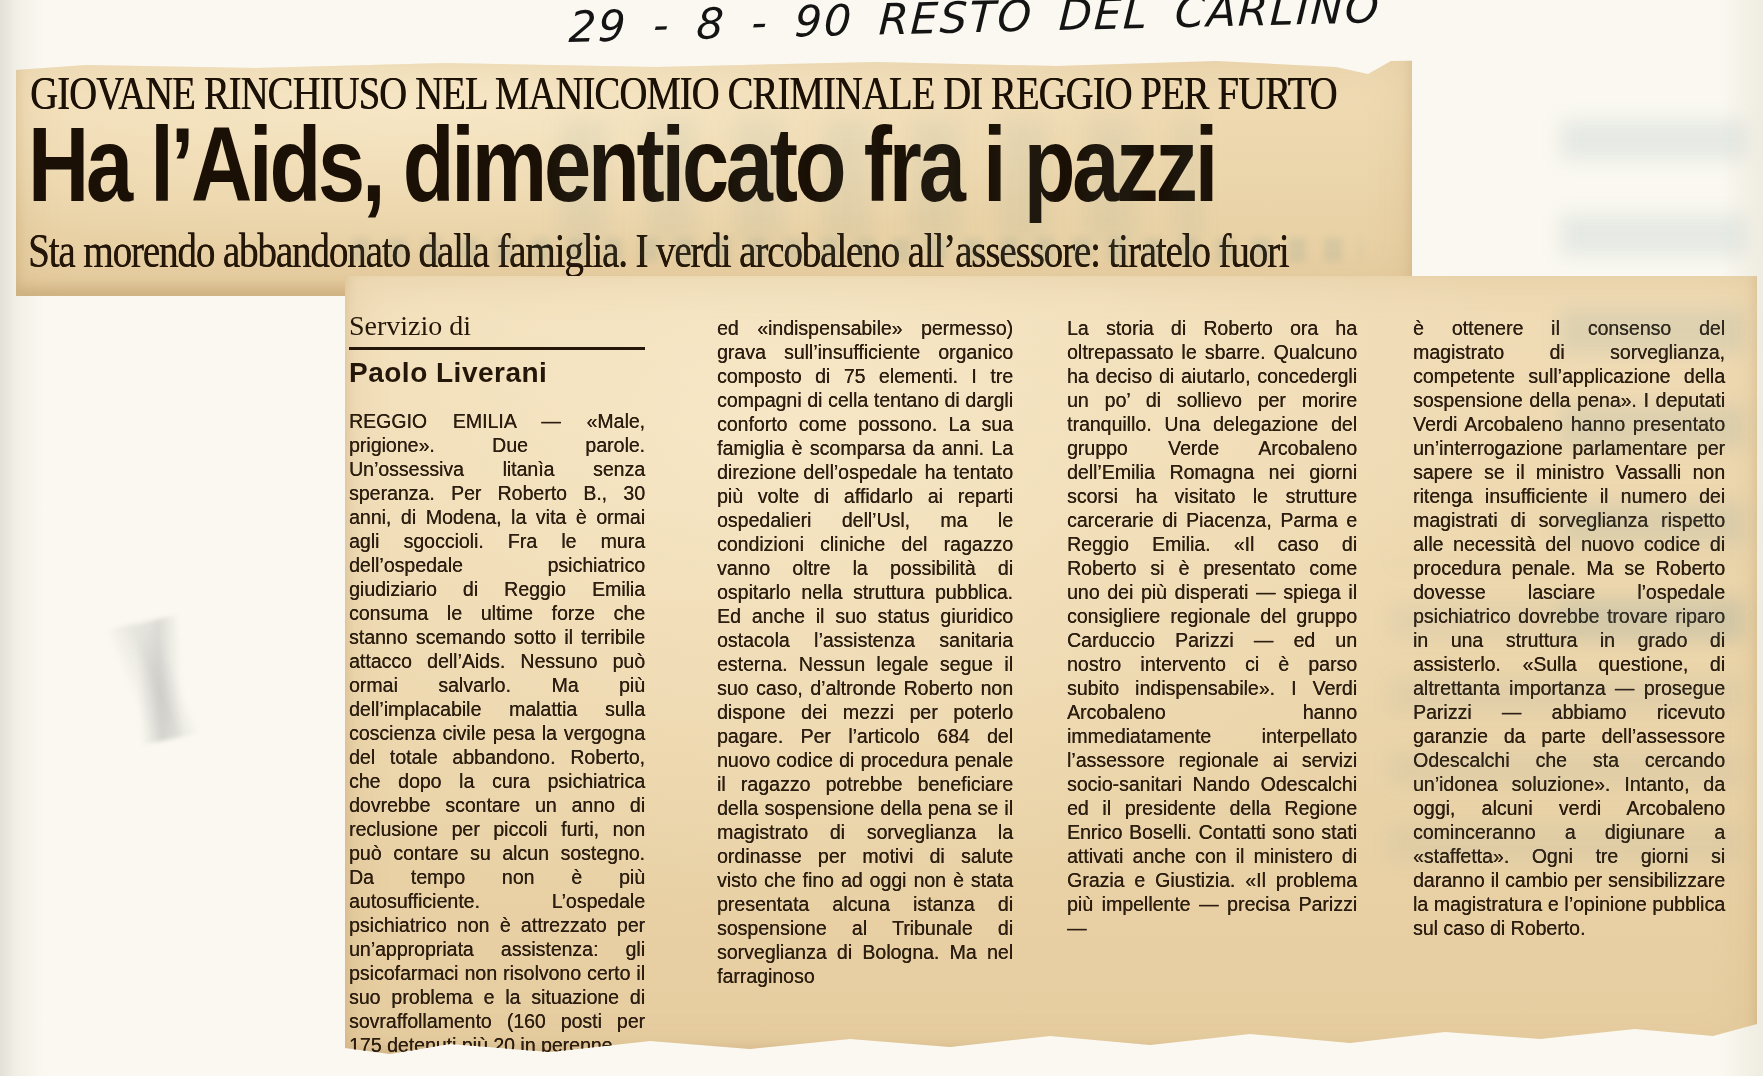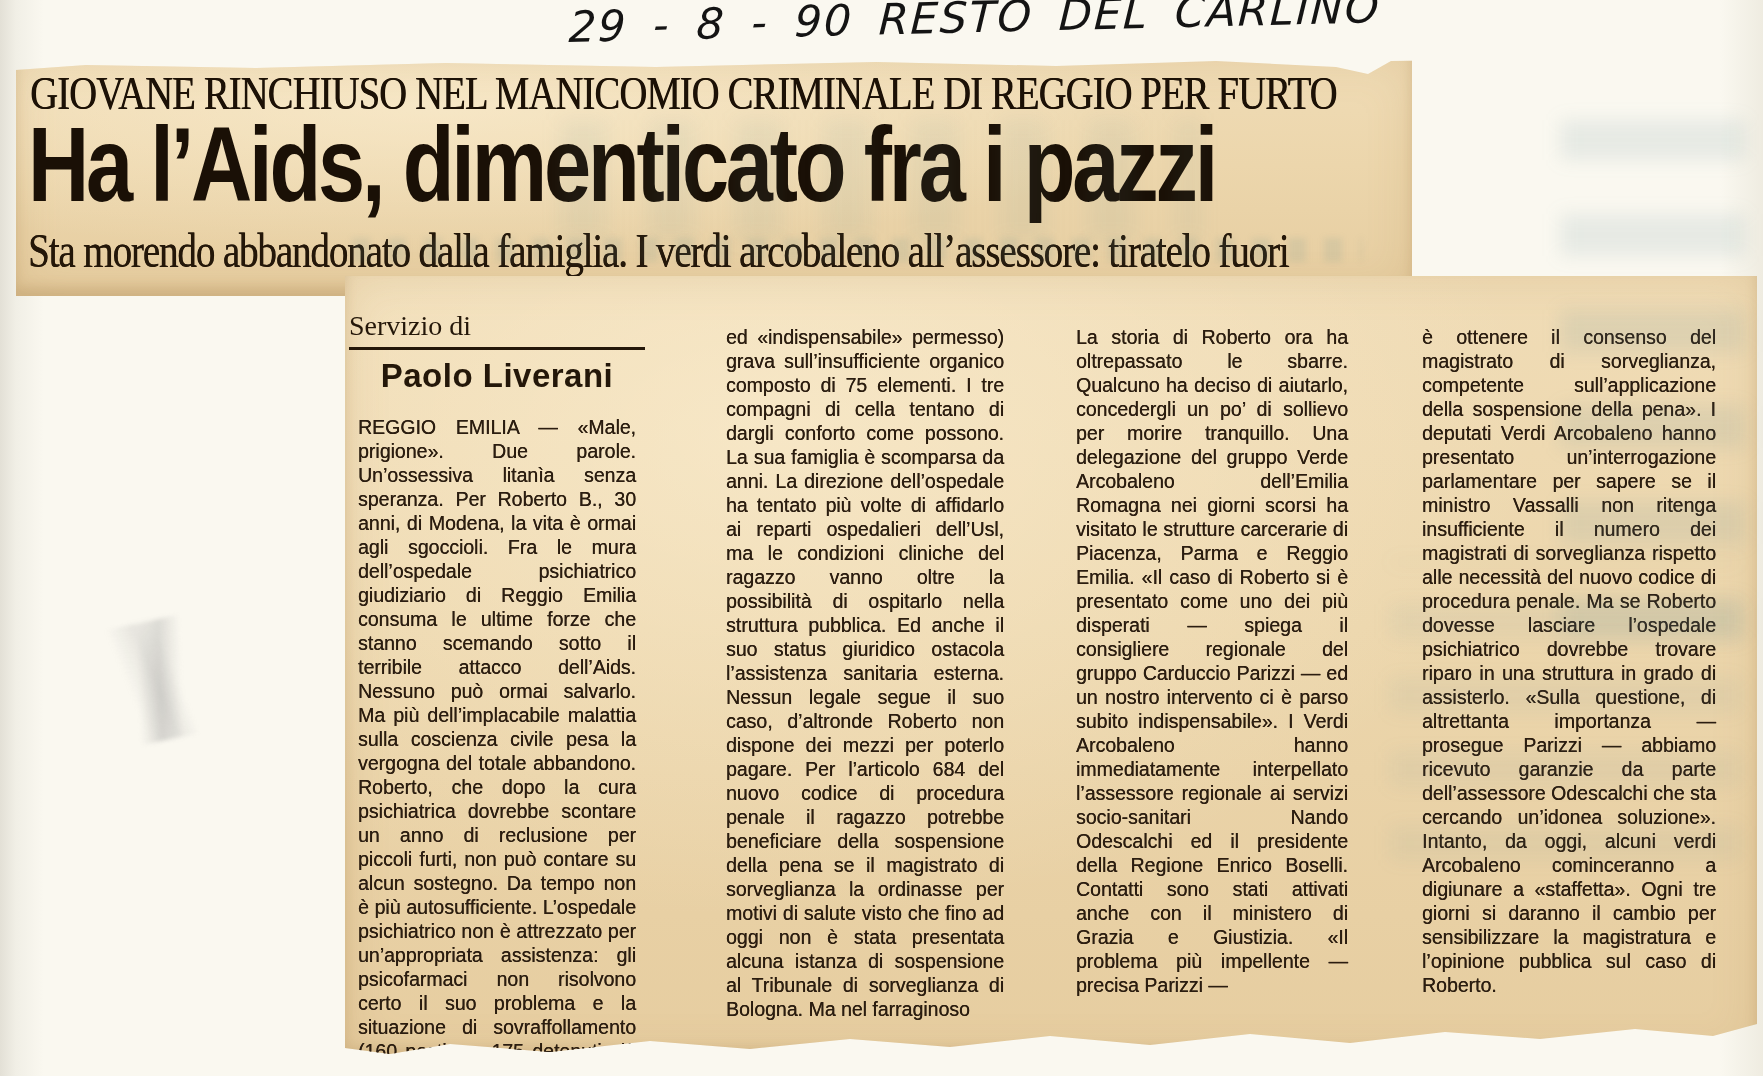--- a/index.html
+++ b/index.html
@@ -54,38 +54,37 @@
     position:absolute;left:12px;top:164px;white-space:nowrap;
     font-family:"Liberation Serif",serif;font-weight:400;
     font-size:49px;letter-spacing:-1.5px;color:#241709;
     text-shadow:.4px 0 0 #241709;
     transform:scaleX(.80);transform-origin:left top;
   }
 
   
   .col{position:absolute;color:#2b1d10;}
   .col p{
-    margin:9px;font-size:19.5px;line-height:24px;text-align:justify;
+    margin:0;font-size:19.5px;line-height:24px;text-align:justify;
     text-shadow:.25px 0 0 currentColor;
   }
   .col p + p{margin-top:0;}
   .col1{left:4px;top:34px;width:296px;}
   .col2{left:372px;top:40px;width:296px;}
   .col3{left:722px;top:40px;width:290px;}
   .col4{left:1068px;top:40px;width:312px;}
 
   .byline{margin-bottom:20px;}
   .byline-label{
     font-family:Liberation Serif, serif;font-size:28px;color:#241709;
   }
   .byline-rule{border:0;border-top:3px solid #241709;margin:5px 0 7px 0;width:100%;}
   .byline-author{
-    font-family:"Liberation Sans",sans-serif;font-weight:700;font-size:33px;color:#241709;
+    font-family:"Liberation Sans",sans-serif;font-weight:700;font-size:28px;color:#241709;
     letter-spacing:.5px;
-    text-align:center;
   }
 
   
   .ghost{position:absolute;pointer-events:none;}
   .ghost-a{left:1560px;top:120px;width:185px;height:520px;
     background:repeating-linear-gradient(0deg,rgba(96,140,150,.12) 0 42px,rgba(96,140,150,0) 42px 96px);
     filter:blur(9px);}
   .ghost-b{left:560px;top:120px;width:640px;height:120px;
     background:repeating-linear-gradient(90deg,rgba(100,145,145,.08) 0 46px,rgba(100,145,145,0) 46px 88px);
     filter:blur(10px);}

